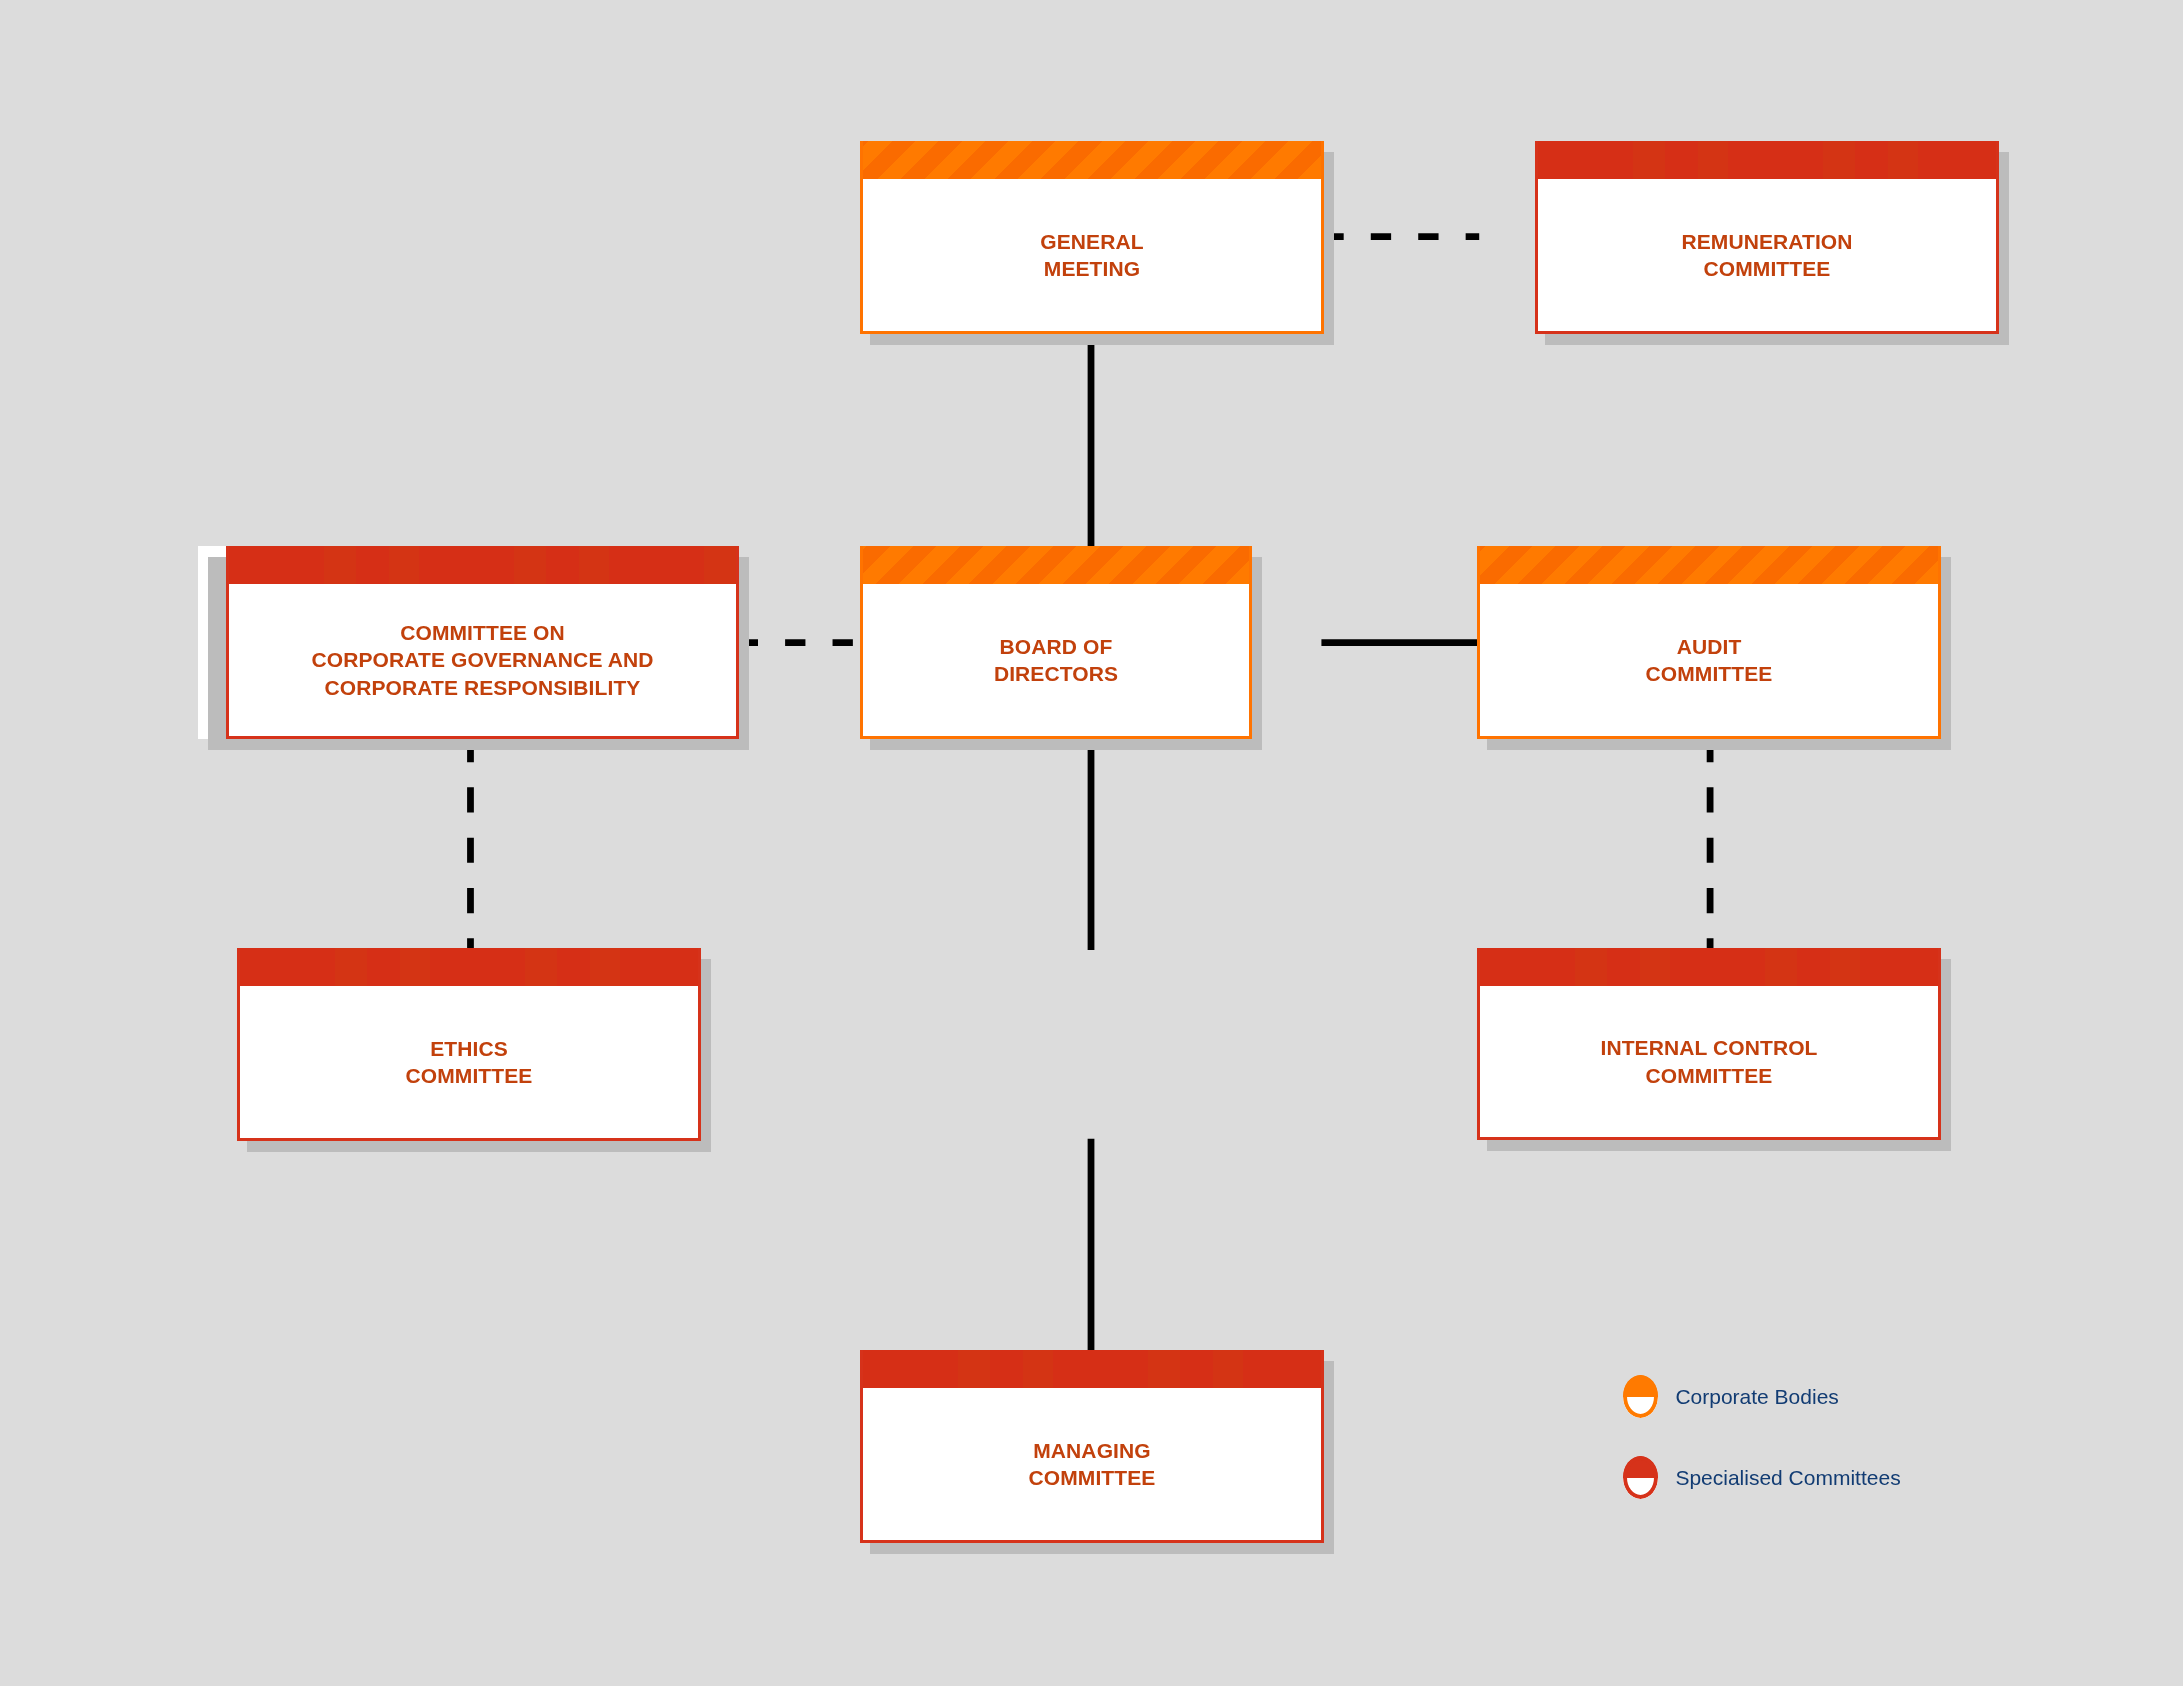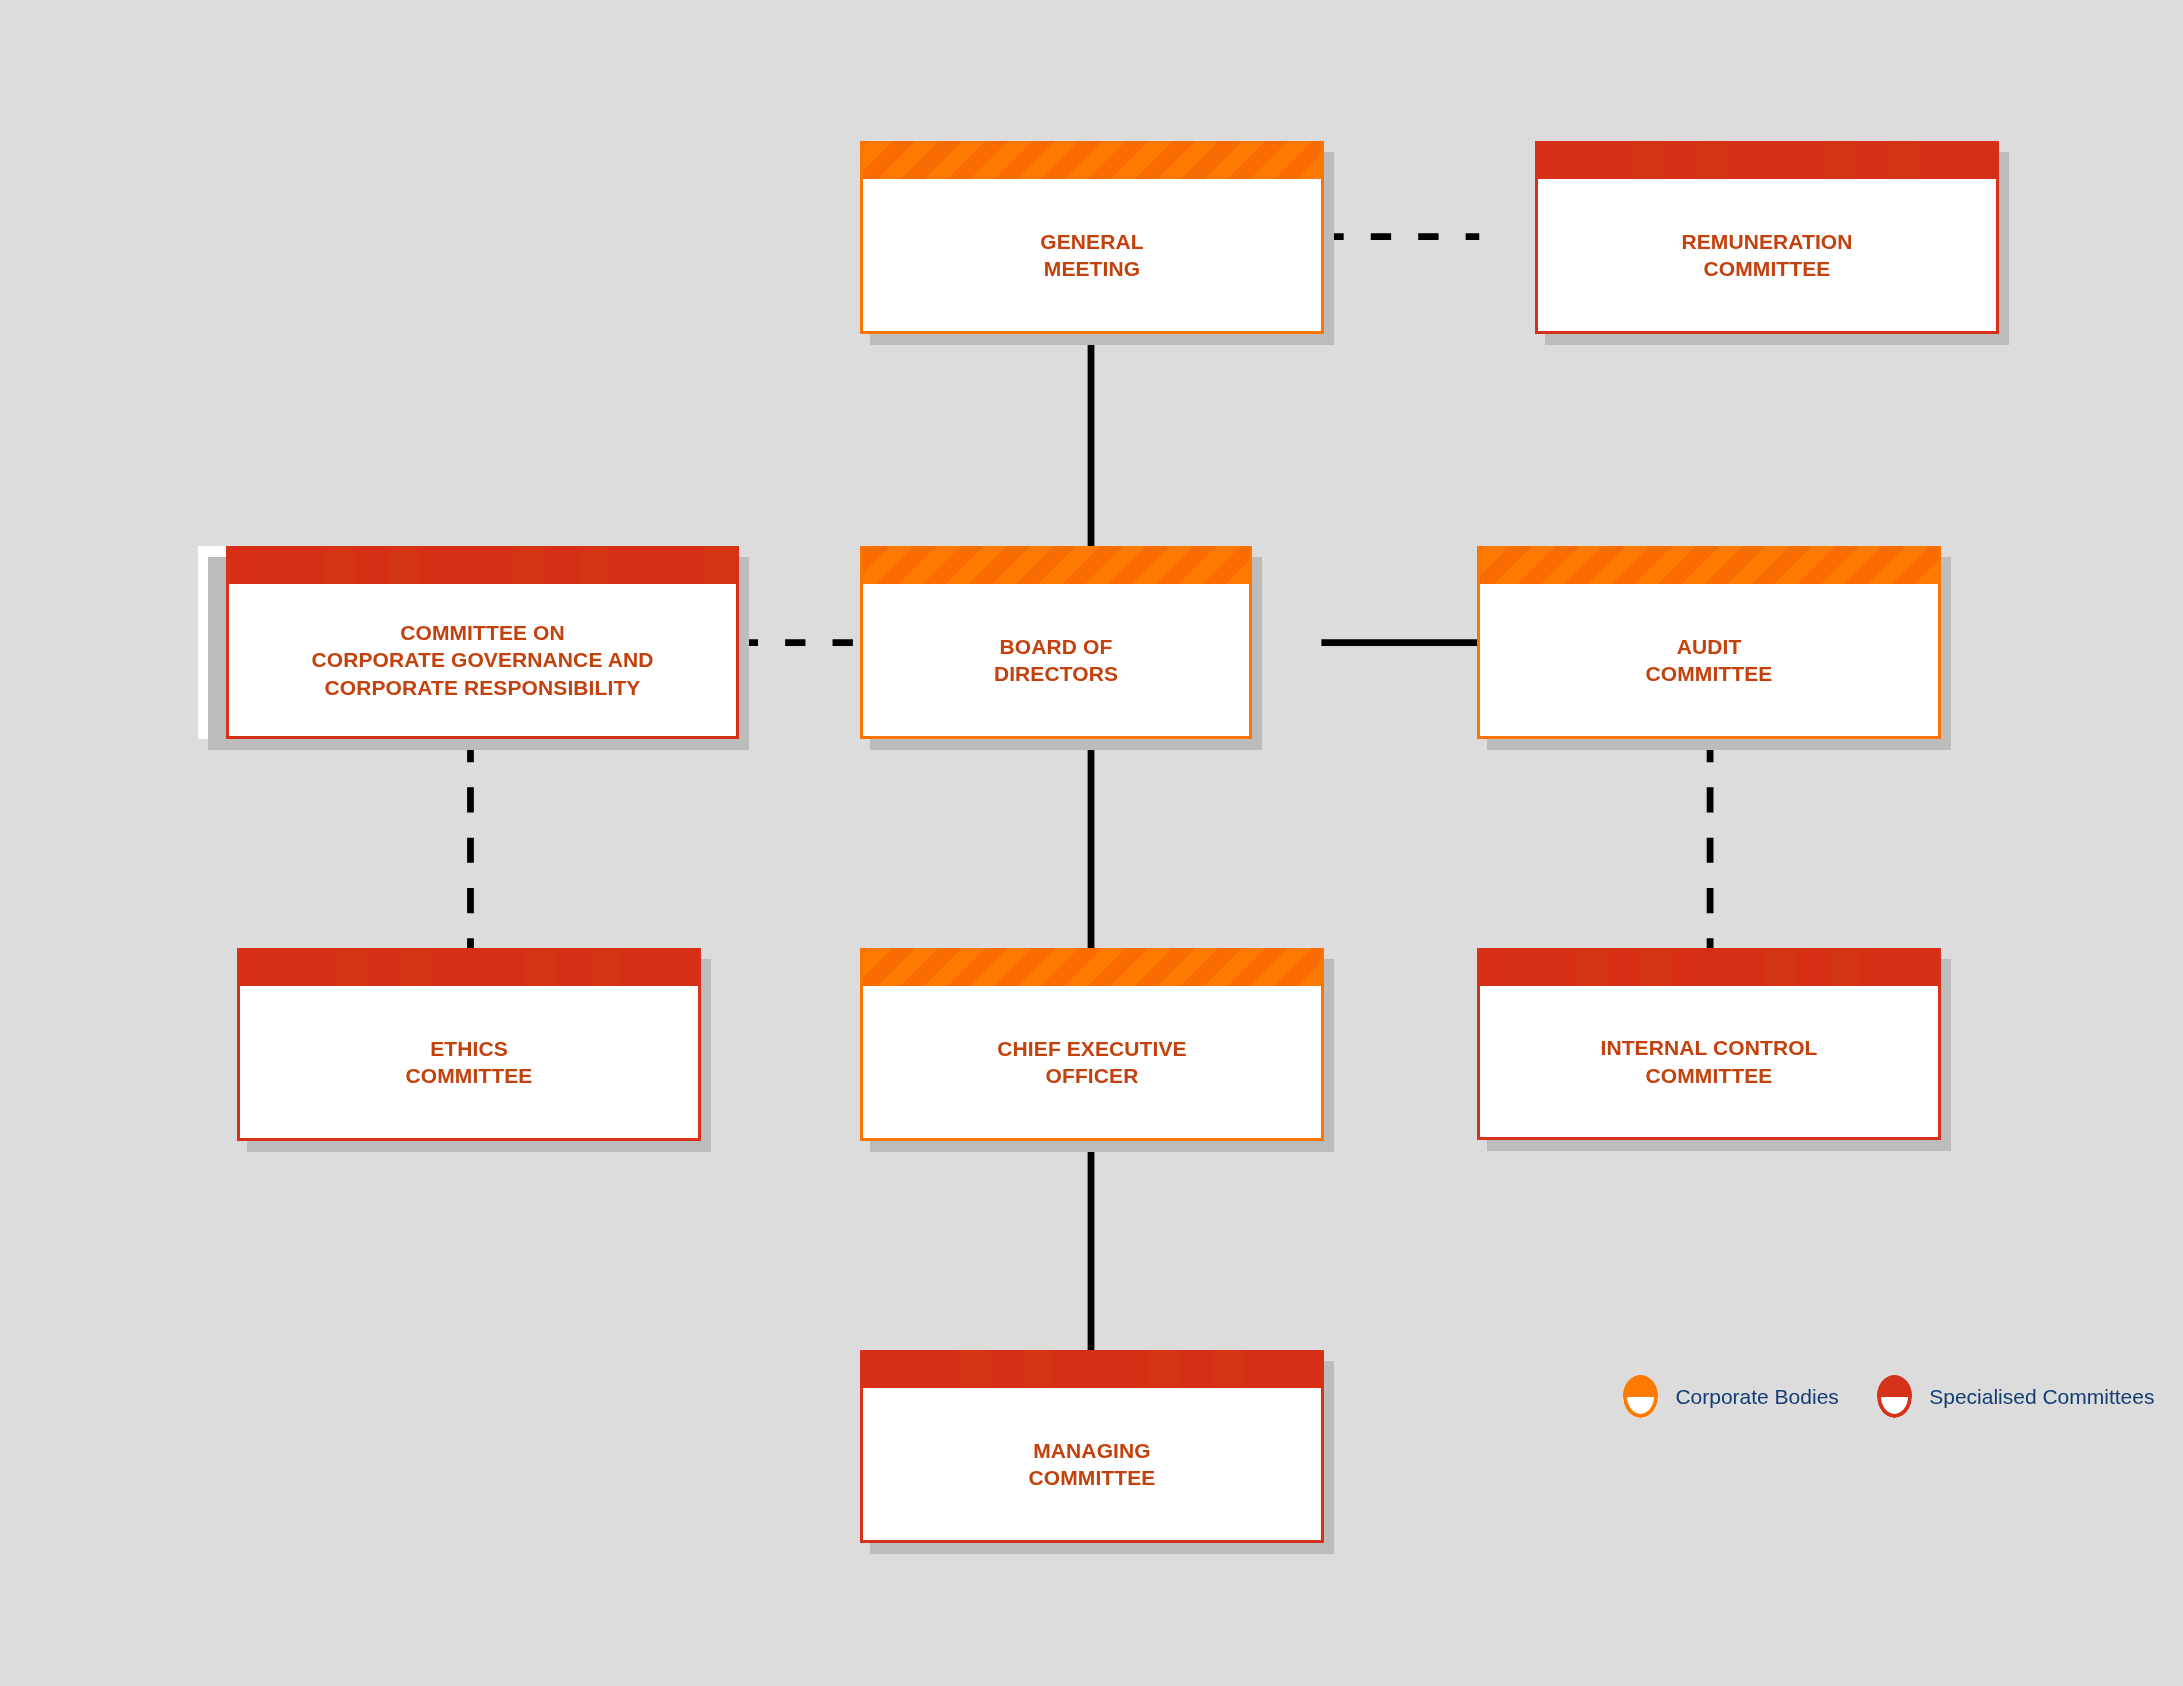--- a/index.html
+++ b/index.html
@@ -119,21 +119,21 @@
   }
   .node-label.wide { font-size: 21px; line-height: 1.30; }
 
   
   #legend {
     position: absolute;
     left: 1623px;
     top: 1375px;
     z-index: 4;
     display: flex;
-    flex-direction: row;
+    flex-direction: column;
     gap: 38px;
   }
   .legend-row {
     display: flex;
     align-items: center;
     gap: 17.4px;
   }
   .legend-marker {
     position: relative;
     width: 35px;
@@ -254,29 +254,20 @@
   <div class="node specialised" style="left:237px; top:948px; width:464px; height:193px;border-radius:22px;">
     <div class="node-inner">
       <div class="node-header"></div>
       <div class="node-body">
         <div class="node-label">ETHICS
 COMMITTEE</div>
       </div>
     </div>
   </div>
 
-  <div class="node corporate" style="left:860px; top:948px; width:464px; height:193px;">
-    <div class="node-inner">
-      <div class="node-header"></div>
-      <div class="node-body">
-        <div class="node-label">CHIEF EXECUTIVE
-OFFICER</div>
-      </div>
-    </div>
-  </div>
 
   <div class="node specialised" style="left:1477px; top:948px; width:464px; height:192px;">
     <div class="node-inner">
       <div class="node-header"></div>
       <div class="node-body">
         <div class="node-label">INTERNAL CONTROL
 COMMITTEE</div>
       </div>
     </div>
   </div>

